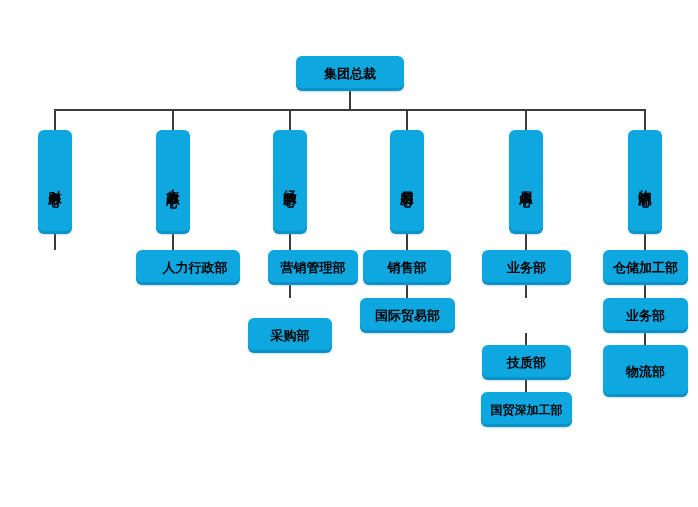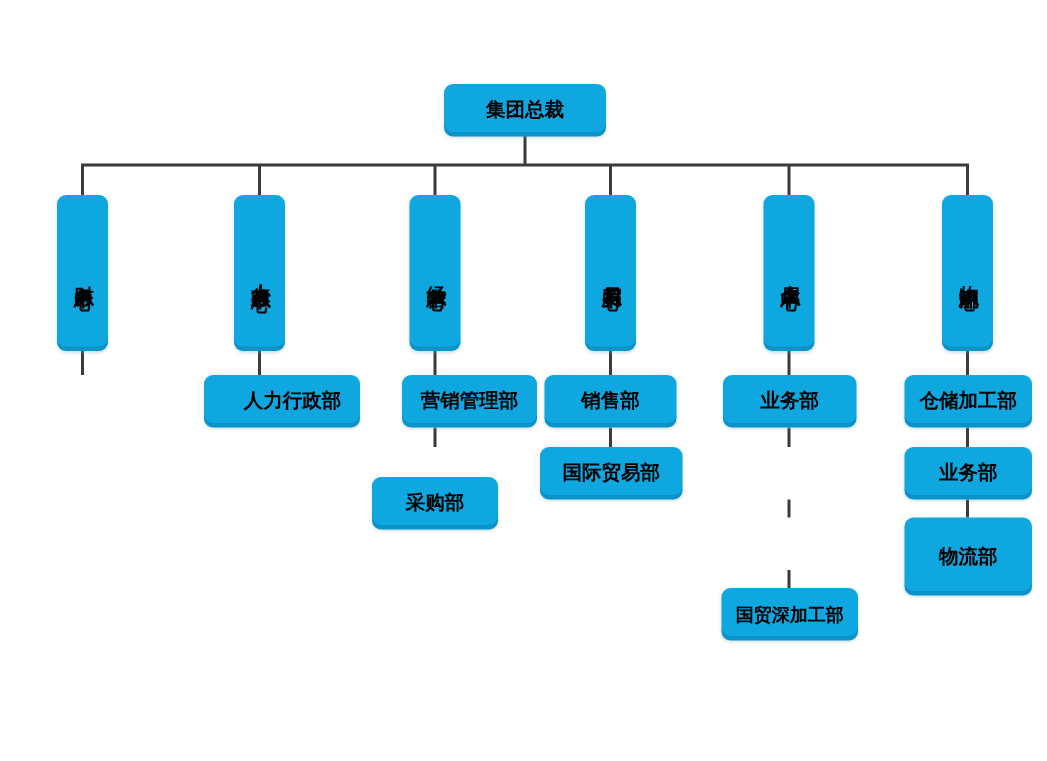--- a/index.html
+++ b/index.html
@@ -85,19 +85,20 @@
 
   <div class="node" style="left:136px; top:250px; width:90px; height:35px;padding-left:14px;">人力行政部</div>
 
   <div class="node" style="left:245px; top:250px; width:90px; height:35px;margin-left:23px;">营销管理部</div>
   <div class="node" style="left:248px; top:298px; width:84px; height:35px;margin-top:20px;">采购部</div>
 
   <div class="node" style="left:363px; top:250px; width:88px; height:35px;">销售部</div>
   <div class="node" style="left:360px; top:298px; width:95px; height:35px;">国际贸易部</div>
 
   <div class="node" style="left:482px; top:250px; width:89px; height:35px;">业务部</div>
+  <div class="node" style="left:482px; top:345px; width:89px; height:35px;">技质部</div>
   <div class="node small" style="left:481px; top:392px; width:91px; height:35px;">国贸深加工部</div>
 
   <div class="node" style="left:603px; top:250px; width:85px; height:35px;">仓储加工部</div>
   <div class="node" style="left:603px; top:298px; width:85px; height:35px;">业务部</div>
   <div class="node" style="left:603px; top:345px; width:85px; height:52px;">物流部</div>
 
 </div>
 
 </body></html>

